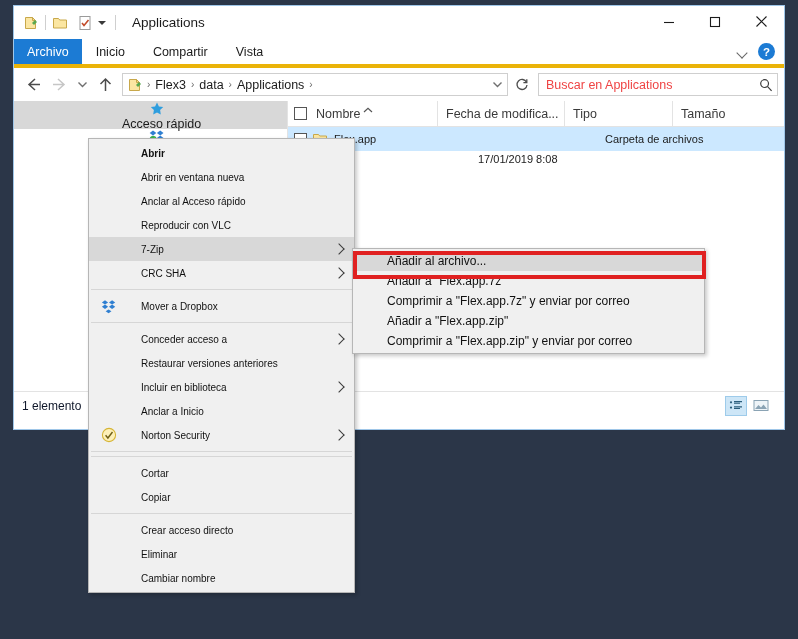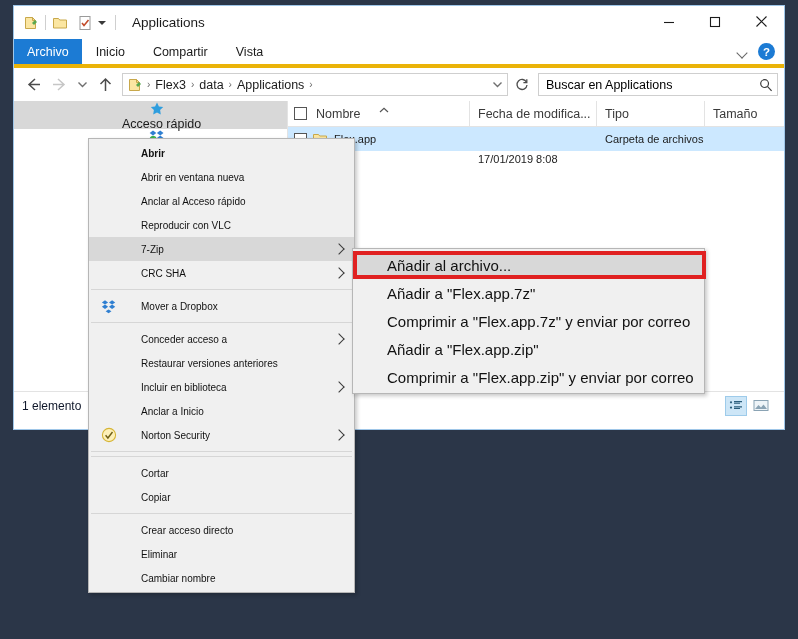--- a/index.html
+++ b/index.html
@@ -104,21 +104,21 @@
   }
   .refresh-btn{
     width:22px;height:23px;display:flex;align-items:center;justify-content:center;
     color:#4c4c4c;font-size:13px;flex:0 0 auto;
   }
   .searchbox{
     width:240px;height:23px;border:1px solid #cfcfcf;background:#fff;
     display:flex;align-items:center;margin-left:5px;box-sizing:border-box;flex:0 0 auto;
   }
   .searchbox .ph{
-    flex:1;font-size:12.5px;color:#000000;padding-left:7px;white-space:nowrap;
+    flex:1;font-size:12.5px;color:#ef4444;padding-left:7px;white-space:nowrap;
     overflow:hidden;
   }
   .search-ico{width:22px;display:flex;align-items:center;justify-content:center;color:#3a3a3a;}
   
   .body-area{display:flex;height:290px;background:#fff;}
   .navpane{
     width:273px;flex:0 0 auto;background:#fff;position:relative;
     border-right:1px solid #e3e3e3;
   }
   .nav-item{
@@ -188,21 +188,21 @@
   }
   .msep{height:1px;background:#d6d6d6;margin:4px 2px 4px 2px;}
   
   #submenu{
     position:absolute;left:352px;top:248px;width:353px;
     background:#f0f0f0;border:1px solid #b6b6b6;box-sizing:border-box;
     box-shadow:2px 2px 4px rgba(0,0,0,0.22);
     padding:2px 0;
   }
   #submenu .smi{
-    height:28px;display:flex;align-items:center;font-size:15px;color:#111;
+    height:20px;display:flex;align-items:center;font-size:12px;color:#111;
     padding-left:34px;box-sizing:border-box;
   }
   #submenu .smi.hl{background:#d8d8d8;}
   .redbox{
     position:absolute;left:0px;top:2px;width:353px;height:28px;
     border:4px solid #e02121;box-sizing:border-box;pointer-events:none;
   }
 </style>
 </head>
 <body>
@@ -393,21 +393,21 @@
             <path d="M10.5 6.5l3.5-3v6l-3.5 3z" fill="#a8d6f0" stroke="#3a7ca5" stroke-width="0.9"></path>
             <path d="M3.5 9.2h5" stroke="#fff" stroke-width="1.1"></path>
           </svg>
         </span>
         <span>Red</span>
       </div>
     </div>
 
     <div class="filepane">
       <div class="col-head">
-        <div class="col" style="width:182px;padding-left:0;">
+        <div class="col" style="width:150px;padding-left:0;">
           <span class="hdr-check"></span>
           <span>Nombre</span>
           <span class="sortarrow">
             <svg width="10" height="6" viewBox="0 0 10 6">
                 <path d="M1 5l4-3.6L9 5" fill="none" stroke="#555" stroke-width="1.2"></path>
               </svg>
           </span>
         </div>
         <div class="col" style="width:127px;">
           <span>Fecha de modifica...</span>

